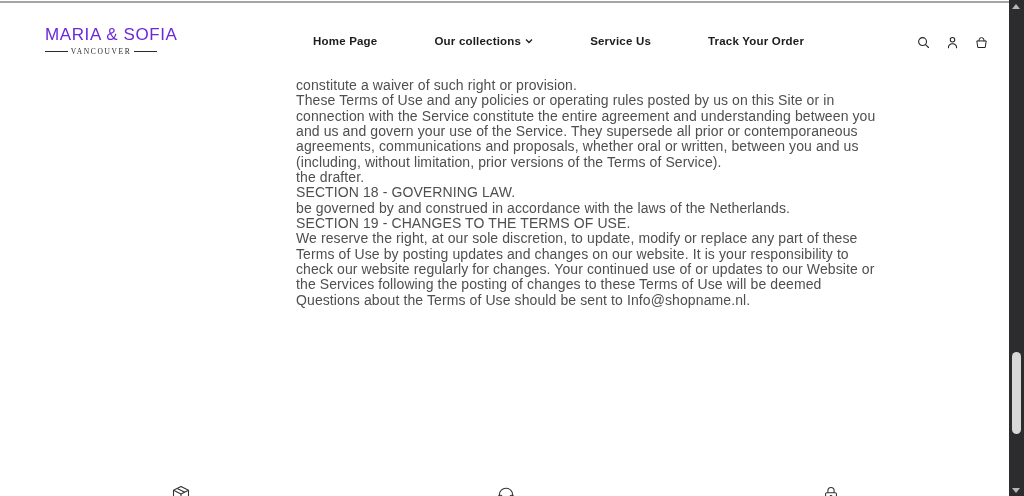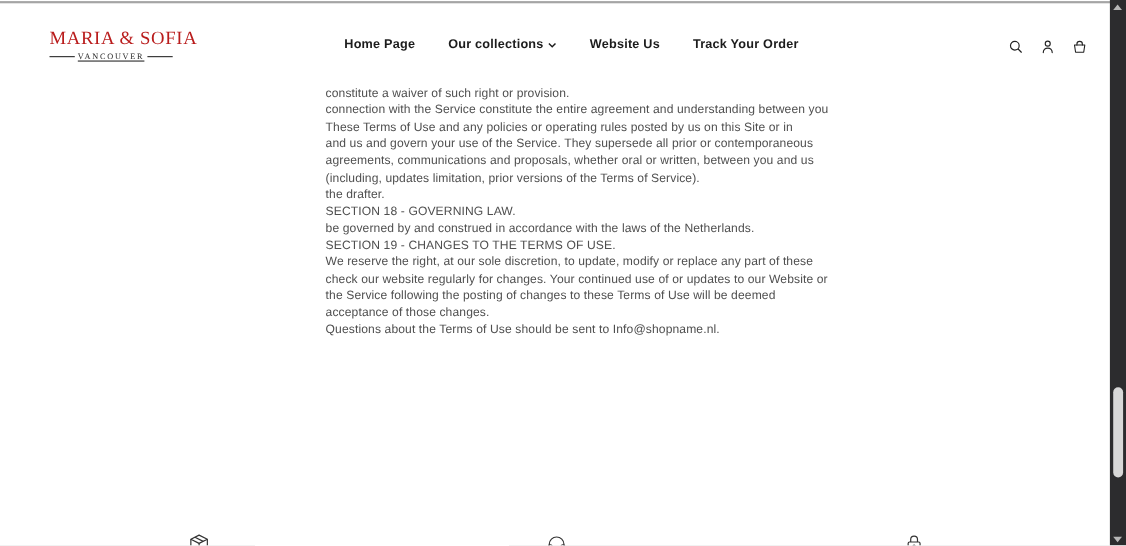--- a/index.html
+++ b/index.html
@@ -4,36 +4,36 @@
 <style>
   html,body{margin:0;padding:0;background:#e9e9e9;}
   .page{
     position:relative;width:1024px;height:496px;background:#ffffff;
     overflow:hidden;font-family:"Liberation Sans",sans-serif;
   }
   .top-line{position:absolute;top:1px;left:0;width:1024px;height:2px;background:#a5a5a5;}
 
   
   .logo{position:absolute;left:45px;top:25px;width:112px;cursor:pointer;text-decoration:none;color:#1b1b1d;}
-  .logo-title{font-family:Liberation Serif, serif;font-size:17px;letter-spacing:0.6px;white-space:nowrap;color:#b91c1c;}
+  .logo-title{font-family:Liberation Sans, sans-serif;font-size:17px;letter-spacing:0.6px;white-space:nowrap;color:#6d28d9;}
   .logo-sub-row{display:flex;align-items:center;margin-top:2px;}
   .logo-sub-row .rule{flex:1;height:1px;background:#2a2a2a;}
-  .logo-subtitle{font-family:"Liberation Serif",serif;font-size:7.5px;letter-spacing:1.6px;margin:0 3px;color:#2a2a2a;white-space:nowrap;text-decoration:underline;}
+  .logo-subtitle{font-family:"Liberation Serif",serif;font-size:7.5px;letter-spacing:1.6px;margin:0 3px;color:#2a2a2a;white-space:nowrap;}
 
-  .nav{position:absolute;left:313px;top:35px;display:flex;align-items:center;gap:30px;}
+  .nav{position:absolute;left:313px;top:35px;display:flex;align-items:center;gap:57px;}
   .nav-item{display:flex;align-items:center;gap:4px;font-size:11.5px;font-weight:700;color:#1c1c1c;letter-spacing:0.2px;white-space:nowrap;cursor:pointer;text-decoration:none;}
   .nav-item svg{display:block;}
 
   .header-icons{position:absolute;left:916px;top:35px;display:flex;align-items:center;gap:14px;}
   .hicon{width:15px;height:15px;display:block;cursor:pointer;}
 
   
   .terms{position:absolute;left:296px;top:78px;width:442px;}
   .t-line{
-    font-size:11px;line-height:15.35px;color:#4f4f4f;
+    font-size:14px;line-height:15.35px;color:#4f4f4f;
     white-space:nowrap;letter-spacing:0.1px;
   }
 
   
   .foot-icon{position:absolute;top:484px;width:20px;height:20px;}
 
   
   .scrollbar{position:absolute;top:0;left:1009px;width:15px;height:496px;background:#2c2c2e;}
   .sb-arrow-up{position:absolute;top:4px;left:3px;width:0;height:0;border-left:4.5px solid transparent;border-right:4.5px solid transparent;border-bottom:5px solid #b7b7b7;cursor:pointer;}
   .sb-arrow-down{position:absolute;bottom:3px;left:3px;width:0;height:0;border-left:4.5px solid transparent;border-right:4.5px solid transparent;border-top:5px solid #b7b7b7;cursor:pointer;}
@@ -60,21 +60,21 @@
     </a>
     <a class="nav-item">
       <span>Our collections</span>
       <span>
         <svg width="8" height="6" viewBox="0 0 8 6" fill="none" stroke="#1c1c1c" stroke-width="1.3">
             <polyline points="1,1.5 4,4.5 7,1.5"></polyline>
           </svg>
       </span>
     </a>
     <a class="nav-item">
-      <span>Website Us</span>
+      <span>Service Us</span>
     </a>
     <a class="nav-item">
       <span>Track Your Order</span>
     </a>
   </nav>
 
   <div class="header-icons">
     <svg class="hicon" viewBox="0 0 24 24" fill="none" stroke="#222" stroke-width="1.7" stroke-linecap="round">
       <circle cx="10.5" cy="10.5" r="6.3"></circle>
         <line x1="15.3" y1="15.3" x2="20" y2="20"></line>
@@ -84,33 +84,33 @@
         <path d="M5.5 20.5c0-4 3-6.6 6.5-6.6s6.5 2.6 6.5 6.6"></path>
     </svg>
     <svg class="hicon" viewBox="0 0 24 24" fill="none" stroke="#222" stroke-width="1.6" stroke-linejoin="round">
       <path d="M8 10V8.2a4 4 0 0 1 8 0V10"></path>
         <path d="M4.5 9.5h15l-1.6 10.5H6.1z"></path>
     </svg>
   </div>
 
   <main class="terms">
       <div class="t-line">constitute a waiver of such right or provision.</div>
+      <div class="t-line">These Terms of Use and any policies or operating rules posted by us on this Site or in</div>
       <div class="t-line">connection with the Service constitute the entire agreement and understanding between you</div>
-      <div class="t-line">These Terms of Use and any policies or operating rules posted by us on this Site or in</div>
       <div class="t-line">and us and govern your use of the Service. They supersede all prior or contemporaneous</div>
       <div class="t-line">agreements, communications and proposals, whether oral or written, between you and us</div>
-      <div class="t-line">(including, updates limitation, prior versions of the Terms of Service).</div>
+      <div class="t-line">(including, without limitation, prior versions of the Terms of Service).</div>
       <div class="t-line">the drafter.</div>
       <div class="t-line">SECTION 18 - GOVERNING LAW.</div>
       <div class="t-line">be governed by and construed in accordance with the laws of the Netherlands.</div>
       <div class="t-line">SECTION 19 - CHANGES TO THE TERMS OF USE.</div>
       <div class="t-line">We reserve the right, at our sole discretion, to update, modify or replace any part of these</div>
+      <div class="t-line">Terms of Use by posting updates and changes on our website. It is your responsibility to</div>
       <div class="t-line">check our website regularly for changes. Your continued use of or updates to our Website or</div>
-      <div class="t-line">the Service following the posting of changes to these Terms of Use will be deemed</div>
-      <div class="t-line">acceptance of those changes.</div>
+      <div class="t-line">the Services following the posting of changes to these Terms of Use will be deemed</div>
       <div class="t-line">Questions about the Terms of Use should be sent to Info@shopname.nl.</div>
     </main>
 
   <svg class="foot-icon" style="left:171px" viewBox="0 0 24 24" fill="none" stroke="#333" stroke-width="1.3" stroke-linejoin="round">
     <path d="M12 3 21 7.5 12 12 3 7.5Z"></path>
       <path d="M3 7.5V16.5L12 21V12"></path>
       <path d="M21 7.5V16.5L12 21"></path>
       <path d="M7.5 5.3 16.5 9.8"></path>
   </svg>
   <svg class="foot-icon" style="left:496px" viewBox="0 0 24 24" fill="none" stroke="#333" stroke-width="1.3" stroke-linejoin="round">

